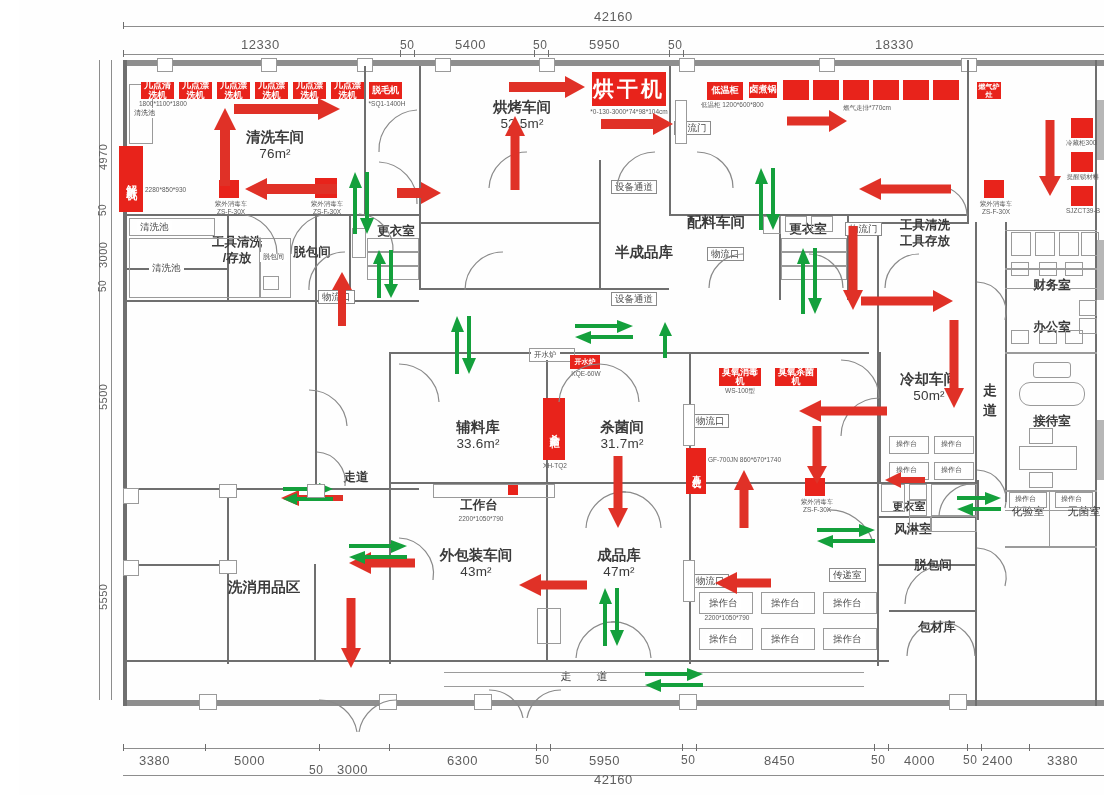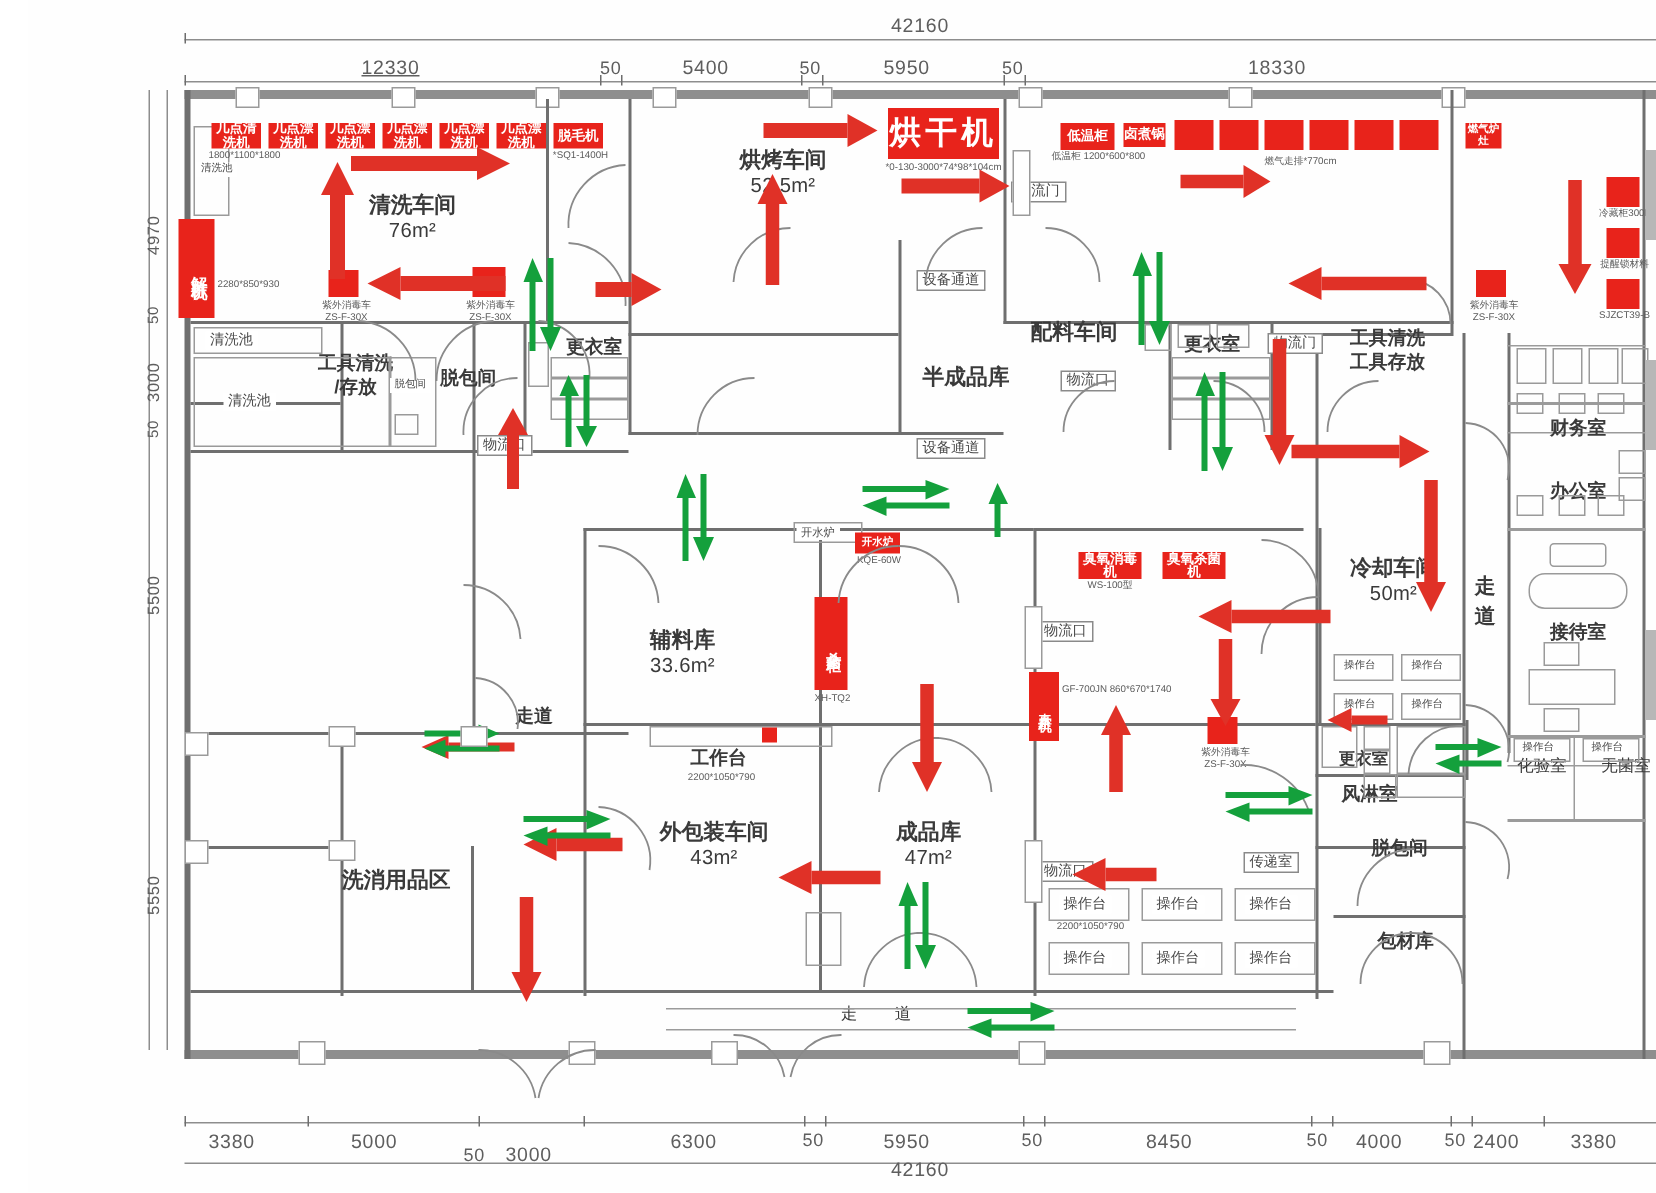--- a/index.html
+++ b/index.html
@@ -69,27 +69,27 @@
   <div class="dimline" style="left:104px;top:54px;width:987px;"></div>
   <div class="dimtick" style="left:104px;top:50px;"></div>
   <div class="dimtick" style="left:381px;top:50px;"></div>
   <div class="dimtick" style="left:395px;top:50px;"></div>
   <div class="dimtick" style="left:515px;top:50px;"></div>
   <div class="dimtick" style="left:529px;top:50px;"></div>
   <div class="dimtick" style="left:650px;top:50px;"></div>
   <div class="dimtick" style="left:664px;top:50px;"></div>
   <div class="dimtick" style="left:1090px;top:50px;"></div>
 
-  <div class="dimtxt" style="left:222px;top:37px;text-decoration:underline;">12330</div>
+  <div class="dimtxt" style="left:222px;top:37px;">12330</div>
   <div class="dimtxt sm" style="left:381px;top:38px;">50</div>
   <div class="dimtxt" style="left:436px;top:37px;">5400</div>
   <div class="dimtxt sm" style="left:514px;top:38px;">50</div>
   <div class="dimtxt" style="left:570px;top:37px;">5950</div>
   <div class="dimtxt sm" style="left:649px;top:38px;">50</div>
-  <div class="dimtxt" style="left:813px;top:37px;">18330</div>
+  <div class="dimtxt" style="left:856px;top:37px;">18330</div>
 
   <div class="dimvline" style="left:80px;top:60px;height:640px;"></div>
   <div class="dimvline" style="left:92px;top:60px;height:640px;"></div>
   <div class="dimtxt vert" style="left:78px;top:170px;font-size:11px;">4970</div>
   <div class="dimtxt vert" style="left:78px;top:216px;font-size:10px;">50</div>
   <div class="dimtxt vert" style="left:78px;top:268px;font-size:11px;">3000</div>
   <div class="dimtxt vert" style="left:78px;top:292px;font-size:10px;">50</div>
   <div class="dimtxt vert" style="left:78px;top:410px;font-size:11px;">5500</div>
   <div class="dimtxt vert" style="left:78px;top:610px;font-size:11px;">5550</div>
 
@@ -243,25 +243,29 @@
   </div>
 
   <div class="rlabel sm" style="left:862px;top:218px;width:88px;">
     <span>工具清洗</span>
   </div>
   <div class="rlabel sm" style="left:862px;top:234px;width:88px;">
     <span>工具存放</span>
   </div>
 
 
-  <div class="rlabel" style="left:381px;top:418px;width:110px;">
+  <div class="rlabel" style="left:404px;top:418px;width:110px;">
     <span>辅料库</span>
     <span class="area">33.6m²</span>
   </div>
 
+  <div class="rlabel" style="left:548px;top:418px;width:110px;">
+    <span>杀菌间</span>
+    <span class="area">31.7m²</span>
+  </div>
 
   <div class="rlabel" style="left:855px;top:370px;width:110px;">
     <span>冷却车间</span>
     <span class="area">50m²</span>
   </div>
 
   <div class="rlabel" style="left:398px;top:546px;width:118px;">
     <span>外包装车间</span>
     <span class="area">43m²</span>
   </div>

